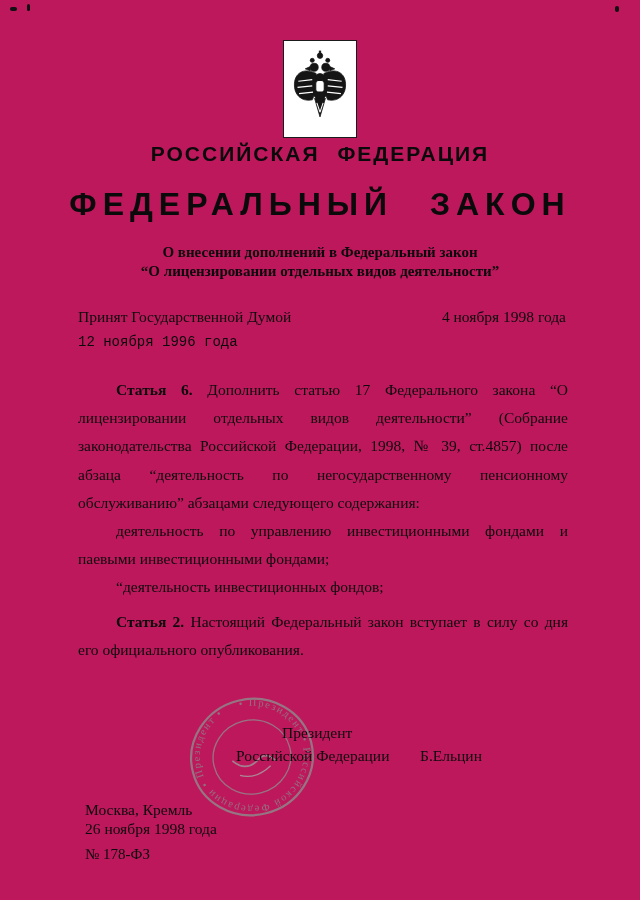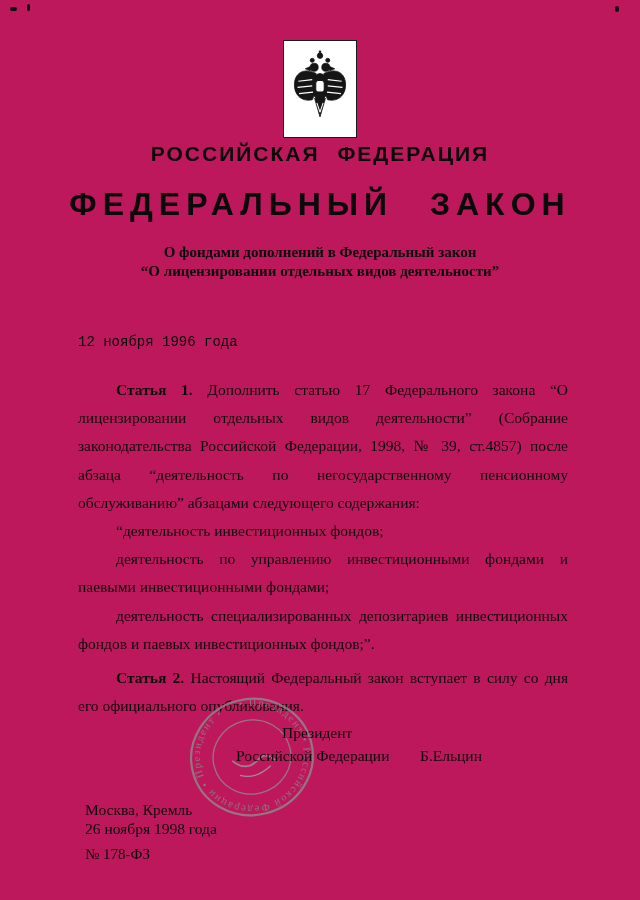--- a/index.html
+++ b/index.html
@@ -95,33 +95,36 @@
 
         <rect x="34.5" y="39" width="11" height="15" rx="3.5" fill="#ffffff" stroke="#151515" stroke-width="1.4"></rect>
       </g>
     </svg>
   </div>
 
   <div class="abs h1">РОССИЙСКАЯ  ФЕДЕРАЦИЯ</div>
   <div class="abs h2">ФЕДЕРАЛЬНЫЙ ЗАКОН</div>
 
   <div class="abs doc-title">
-    <div>О фондами дополнений в Федеральный закон</div>
+    <div>О внесении дополнений в Федеральный закон</div>
     <div>“О лицензировании отдельных видов деятельности”</div>
   </div>
 
+  <div class="abs adopt row1">
+    <span>Принят Государственной Думой</span>
+    <span>4 ноября 1998 года</span>
+  </div>
   <div class="abs adopt row2">
     <span>12 ноября 1996 года</span>
   </div>
 
   <div class="abs body-text">
-    <p><span class="lead">Статья 1.</span><span> Дополнить статью 17 Федерального закона “О лицензировании отдельных видов деятельности” (Собрание законодательства Российской Федерации, 1998, № 39, ст.4857) после абзаца “деятельность по негосударственному пенсионному обслуживанию” абзацами следующего содержания:</span></p>
+    <p><span class="lead">Статья 6.</span><span> Дополнить статью 17 Федерального закона “О лицензировании отдельных видов деятельности” (Собрание законодательства Российской Федерации, 1998, № 39, ст.4857) после абзаца “деятельность по негосударственному пенсионному обслуживанию” абзацами следующего содержания:</span></p>
+    <p><span>деятельность по управлению инвестиционными фондами и паевыми инвестиционными фондами;</span></p>
     <p><span>“деятельность инвестиционных фондов;</span></p>
-    <p><span>деятельность по управлению инвестиционными фондами и паевыми инвестиционными фондами;</span></p>
-    <p><span>деятельность специализированных депозитариев инвестиционных фондов и паевых инвестиционных фондов;”.</span></p>
     <p class="art2"><span class="lead">Статья 2.</span><span> Настоящий Федеральный закон вступает в силу со дня его официального опубликования.</span></p>
   </div>
 
   <svg class="abs stamp" viewBox="0 0 152 142" aria-hidden="true">
     <defs>
       <path id="stampring" d="M76,20 a52,50 0 1,1 -0.05,0"></path>
     </defs>
     <ellipse cx="76" cy="71" rx="61" ry="58" fill="none" stroke="#8d8d8d" stroke-width="2.2"></ellipse>
     <ellipse cx="76" cy="71" rx="39" ry="37" fill="none" stroke="#8d8d8d" stroke-width="1.3"></ellipse>
     <path d="M56,70 q10,14 24,6 q10,-8 18,4" fill="none" stroke="#9a9a9a" stroke-width="1.6"></path>

